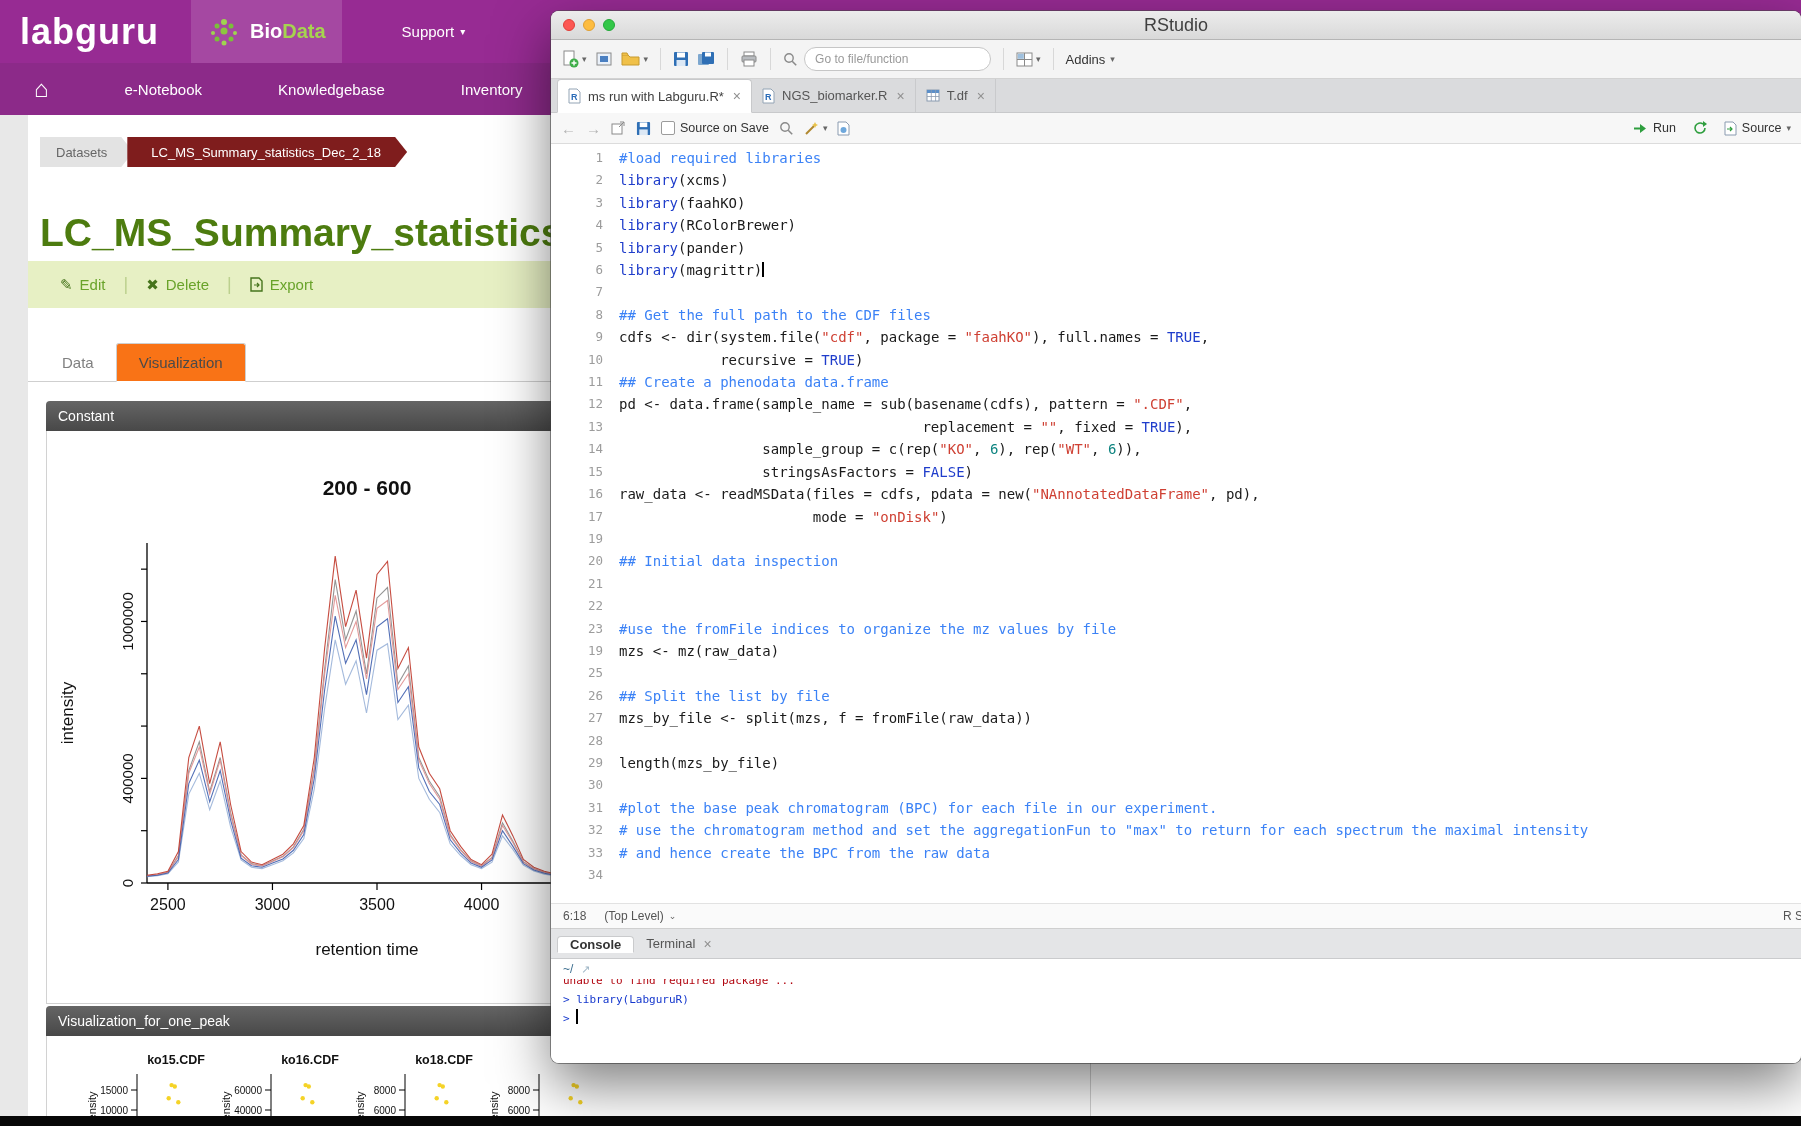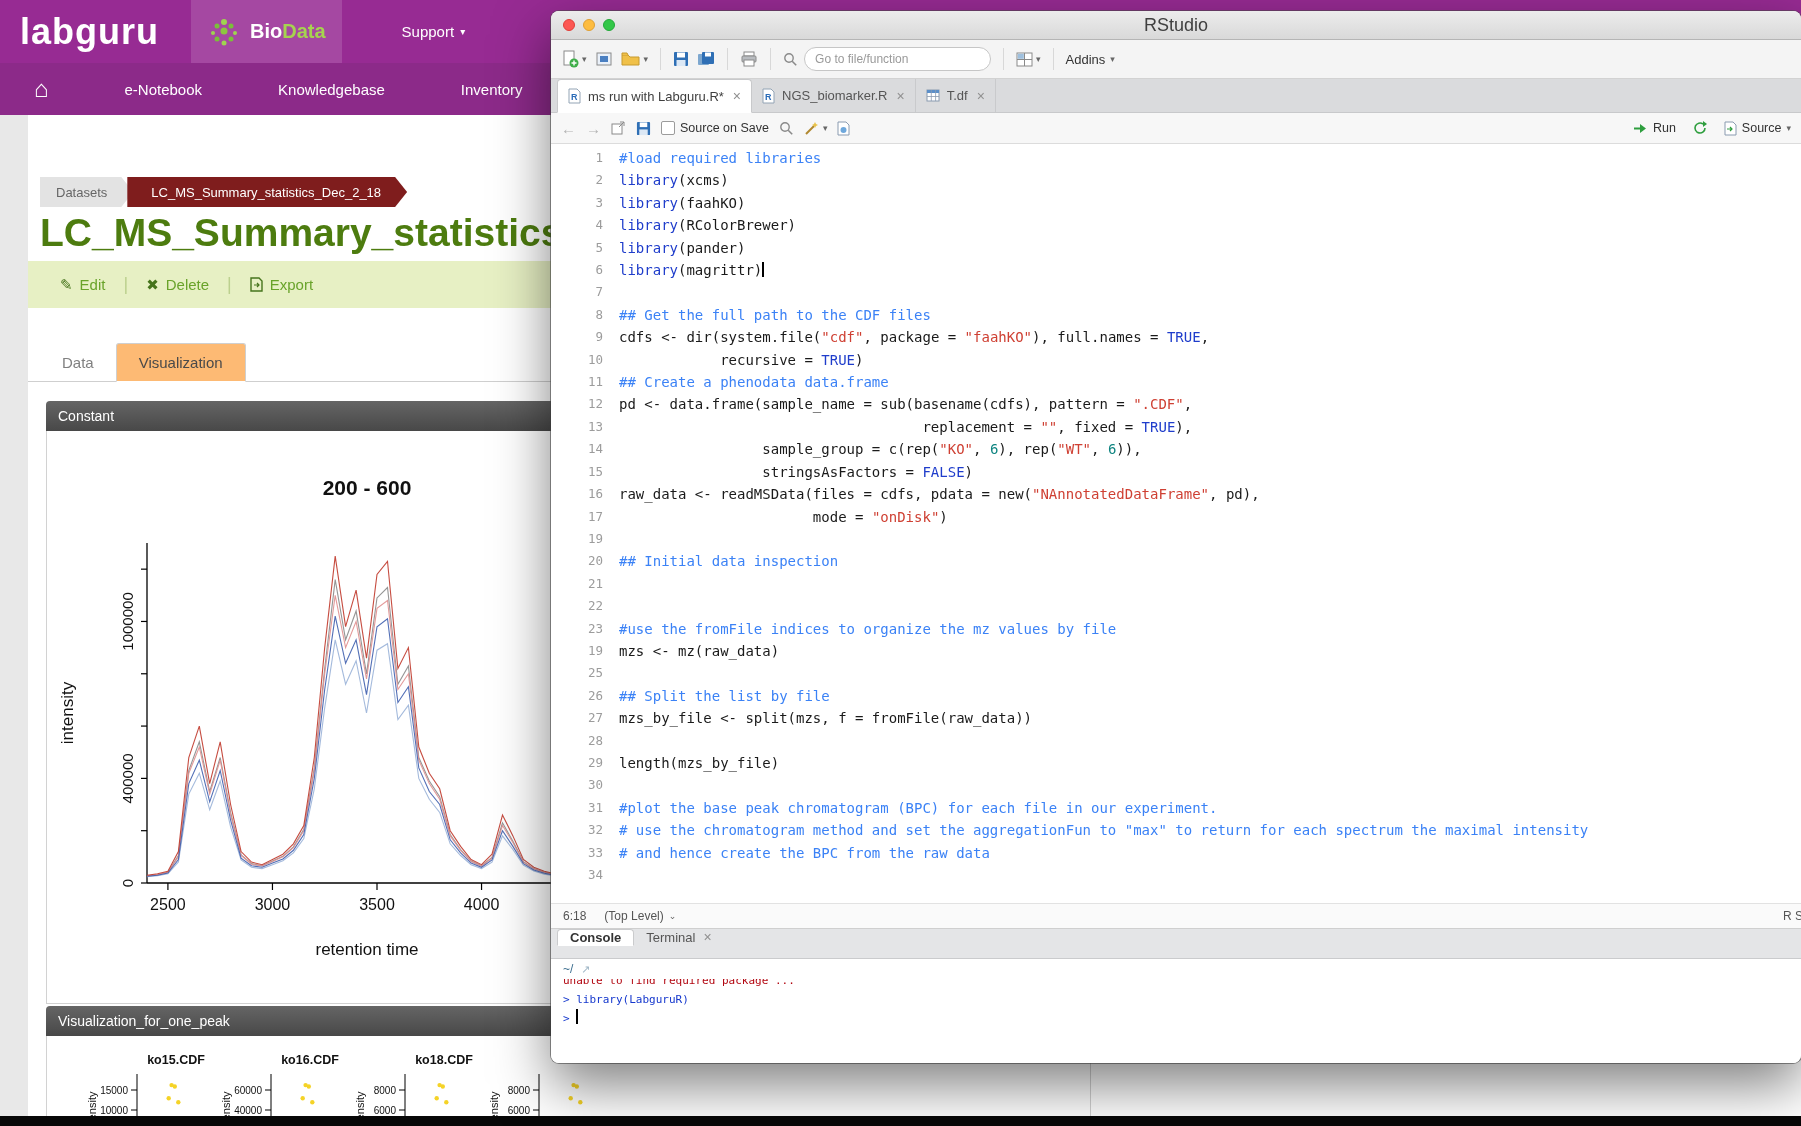--- a/index.html
+++ b/index.html
@@ -17,33 +17,33 @@
 
   .lg-nav{position:absolute;left:0;top:63px;right:0;height:52px;background:#8c2a89;display:flex;align-items:center;z-index:1;}
   .lg-home{color:#fff;font-size:24px;margin-left:34px;line-height:1;}
   .lg-nav-item{color:#fff;font-size:15px;margin-left:76px;text-decoration:none;}
 
   .lg-content{position:absolute;left:28px;top:115px;right:0;bottom:10px;background:#fff;z-index:1;overflow:hidden;}
 
   .breadcrumb{position:absolute;left:12px;top:22px;display:flex;}
   .chip{display:inline-flex;align-items:center;height:30px;padding:0 26px 0 16px;font-size:13px;
         clip-path:polygon(0 0,calc(100% - 12px) 0,100% 50%,calc(100% - 12px) 100%,0 100%);
-        background:#e3e3e3;color:#666;margin-top:40px;}
+        background:#e3e3e3;color:#666;}
   .chip.blue{background:#7f1d1d;color:#fff;margin-left:-6px;padding-left:24px;}
 
   .page-title{position:absolute;left:12px;top:70px;font-size:39px;color:#4d7c0f;white-space:nowrap;}
 
   .actionbar{position:absolute;left:0;right:0;top:146px;height:47px;background:#e7f0c4;display:flex;align-items:center;padding-left:32px;gap:18px;}
   .action{display:flex;align-items:center;gap:7px;color:#69a32a;font-size:15px;cursor:default;}
   .aicon{color:#46741c;font-size:15px;line-height:1;}
   .action-sep{color:#bcd08e;font-size:18px;}
 
   .lg-tabs{position:absolute;left:0;right:0;top:224px;height:42px;border-bottom:1px solid #cfcfcf;padding-left:12px;display:flex;align-items:flex-end;}
   .lg-tab{padding:10px 22px;font-size:15px;color:#808080;}
-  .lg-tab.active{background:#fdba74;border:1px solid #cfcfcf;border-bottom:1px solid #fff;margin-bottom:-1px;border-radius:3px 3px 0 0;color:#4a4a4a;}
+  .lg-tab.active{background:#f97316;border:1px solid #cfcfcf;border-bottom:1px solid #fff;margin-bottom:-1px;border-radius:3px 3px 0 0;color:#4a4a4a;}
 
   .panel{position:absolute;left:18px;width:1045px;}
   #panel-constant{top:286px;}
   #panel-onepeak{top:891px;}
   .panel-header{height:30px;background:linear-gradient(#656565,#484848);border-radius:4px 4px 0 0;color:#fff;font-size:14px;display:flex;align-items:center;padding-left:12px;}
   .panel-body{background:#fff;border:1px solid #d2d2d2;border-top:none;}
   #panel-constant .panel-body{height:572px;}
   #panel-onepeak .panel-body{height:200px;}
   #minis{display:flex;gap:6px;padding:6px 0 0 40px;}
 
@@ -90,21 +90,21 @@
   .tok-string{color:#cf4033;}
   .tok-keyword{color:#1f3dcb;}
   .tok-number{color:#0e8480;}
   .caret-i{display:inline-block;width:1.5px;height:15px;background:#000;vertical-align:-2px;}
 
   .rs-statusbar{height:24px;background:#fafafa;border-top:1px solid #e2e2e2;display:flex;align-items:center;font-size:12px;color:#555;padding:0 12px;gap:18px;position:relative;flex:0 0 auto;}
   .scope{display:flex;align-items:center;gap:5px;}
   .status-right{position:absolute;left:1232px;white-space:nowrap;color:#555;}
 
   .rs-console{flex:0 0 134px;display:flex;flex-direction:column;border-top:1px solid #cfcfcf;background:#fff;}
-  .rs-ctabbar{height:29px;background:#e4e5e7;display:flex;padding-left:6px;border-bottom:1px solid #cacbcd;flex:0 0 auto;align-items:flex-start;}
+  .rs-ctabbar{height:29px;background:#e4e5e7;display:flex;padding-left:6px;border-bottom:1px solid #cacbcd;flex:0 0 auto;align-items:center;}
   .rs-ctab{display:flex;align-items:center;gap:6px;padding:0 12px;font-size:13px;color:#555;}
   .rs-ctab.active{background:#fff;font-weight:bold;color:#333;border:1px solid #cacbcd;border-bottom-color:#fff;margin-bottom:-1px;border-radius:4px 4px 0 0;}
   .rs-cpath{height:20px;display:flex;align-items:center;gap:8px;padding-left:12px;font-size:12px;color:#3c6e8f;flex:0 0 auto;}
   .cpath-arrow{color:#9fb6c6;font-size:11px;}
   .rs-cout{flex:1;font-family:"DejaVu Sans Mono",monospace;font-size:11px;line-height:19px;padding:0 4px 4px 12px;overflow:hidden;}
   .cerr{color:#b20610;height:11px;overflow:hidden;}
   .cerr-inner{margin-top:-8px;}
   .cin{color:#1437cd;}
 </style>
 </head>

